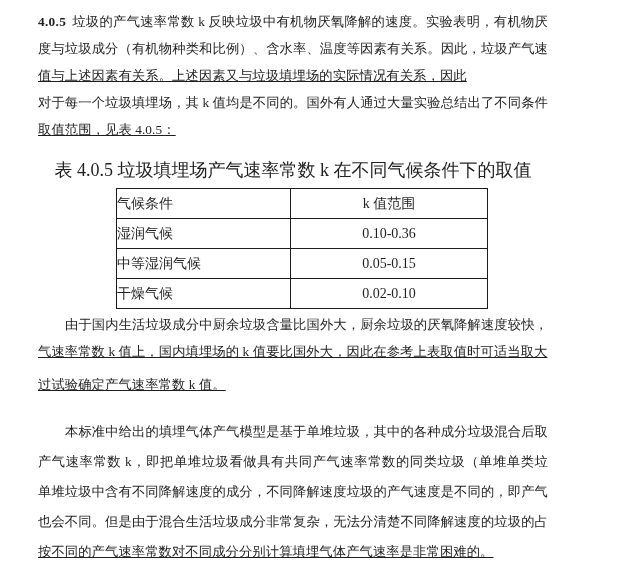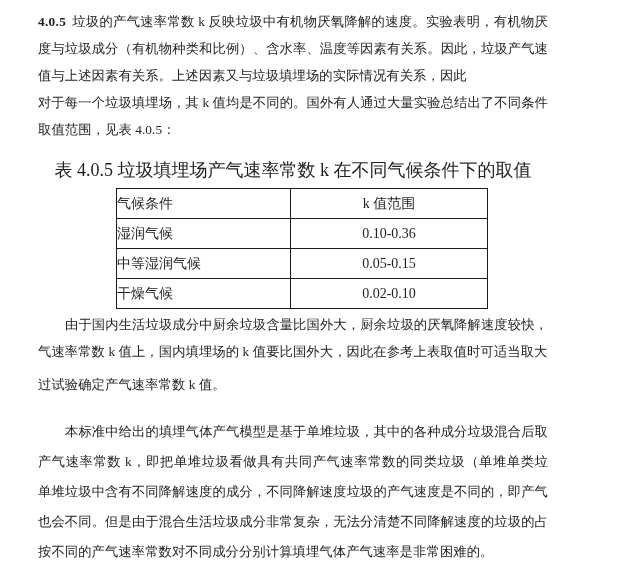--- a/index.html
+++ b/index.html
@@ -22,20 +22,21 @@
     height: 27px;
     font-size: 13.3px;
     text-align: justify;
     text-align-last: justify;
     overflow: hidden;
     letter-spacing: 0.1px;
   }
   .line.short {
     text-align: left;
     text-align-last: left;
+    text-decoration: underline;
   }
   .indent { padding-left: 27px; }
   .clause-num {
     font-weight: 700;
     padding-right: 6px;
     letter-spacing: 0.3px;
   }
   .caption {
     margin-top: 14px;
     line-height: 27px;

